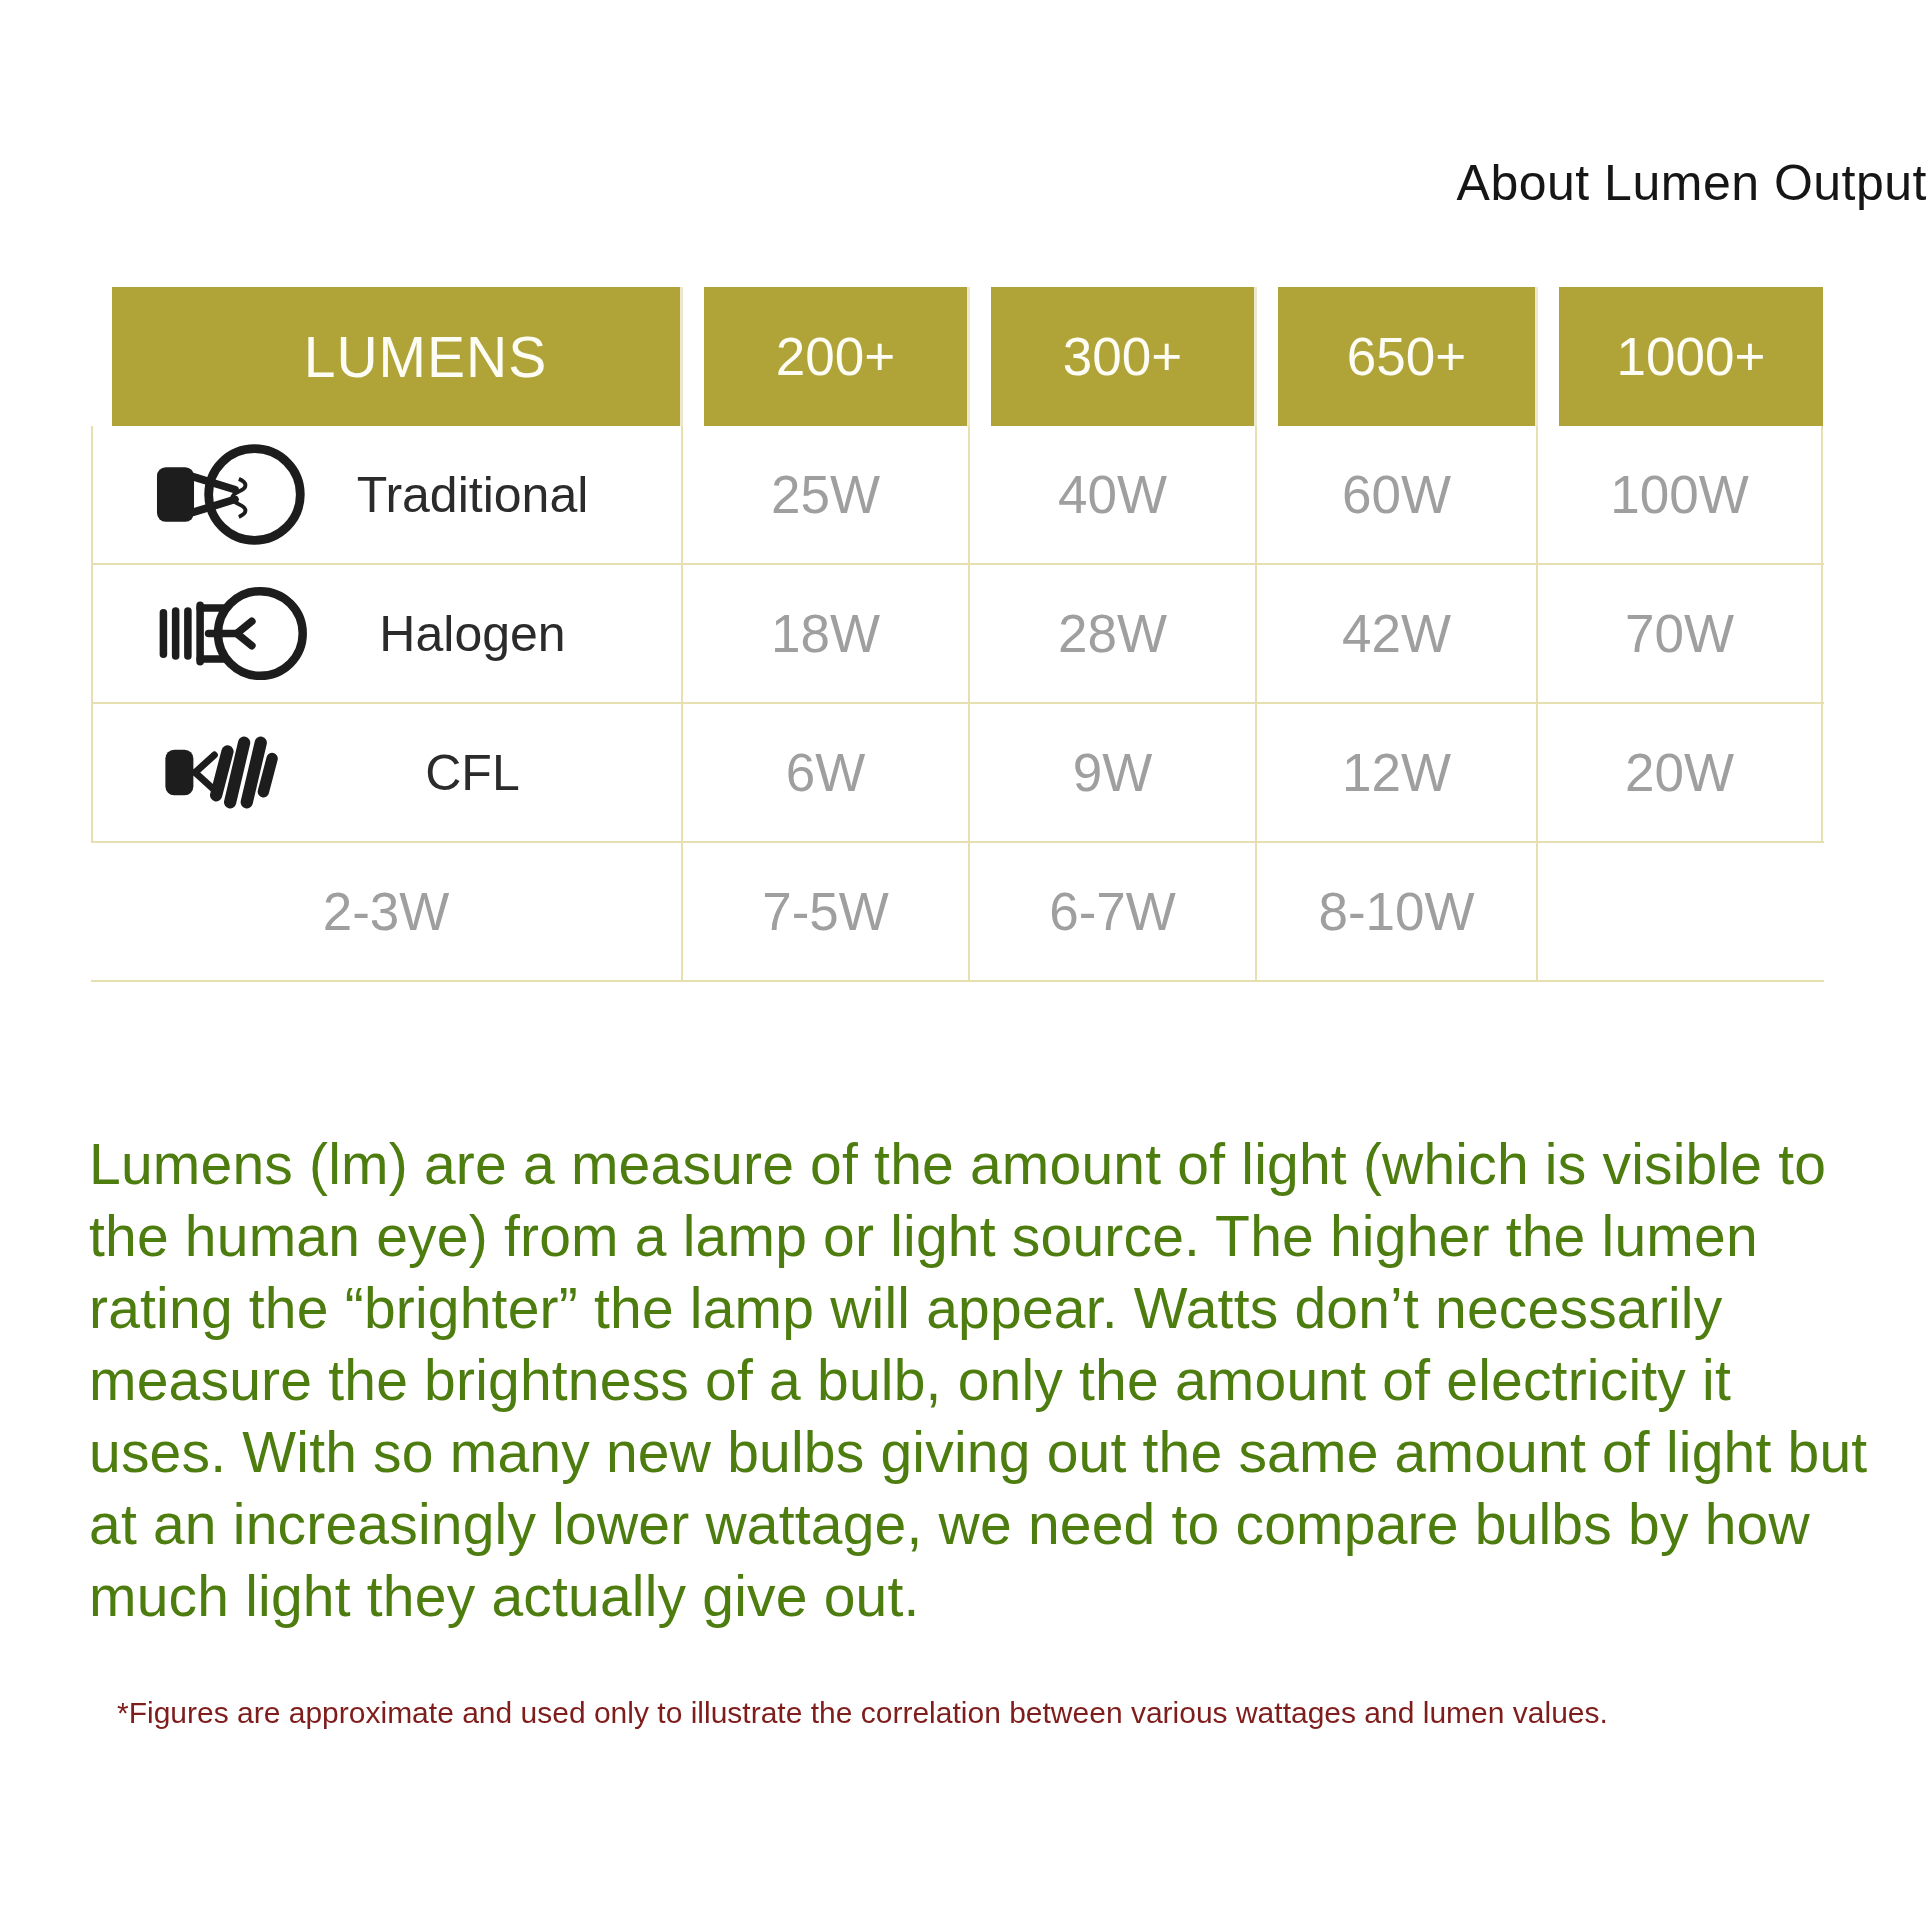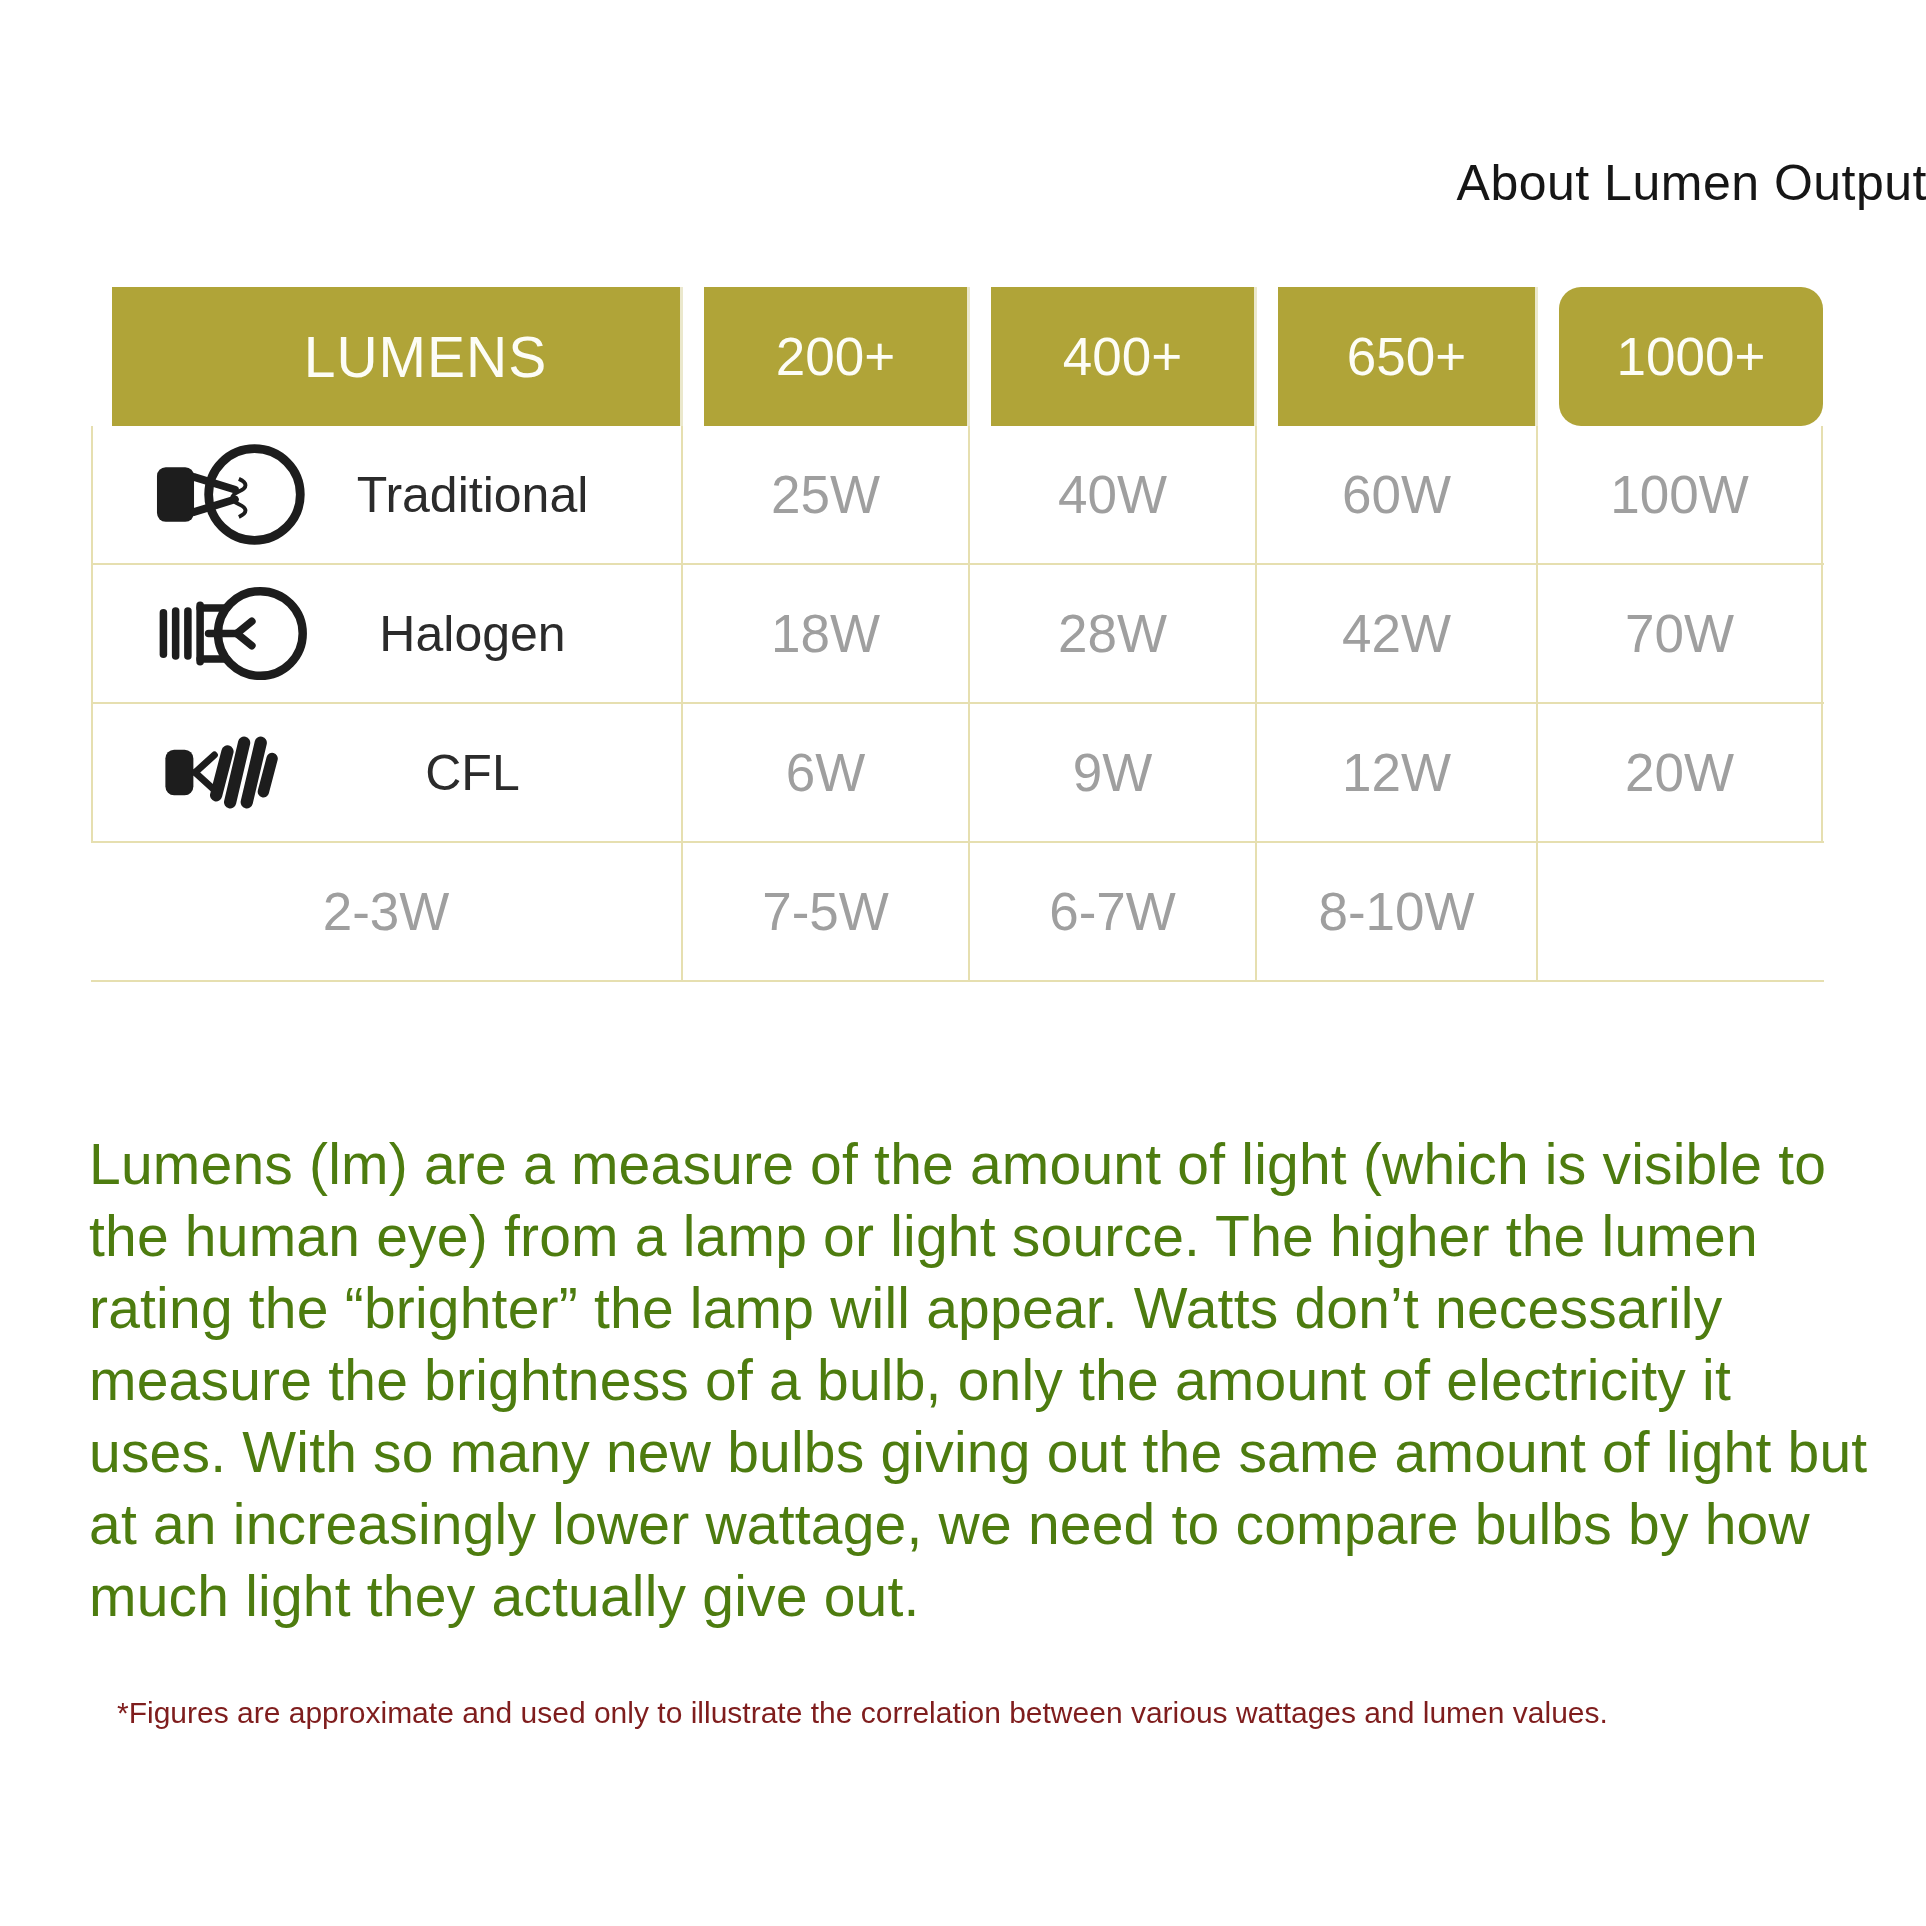--- a/index.html
+++ b/index.html
@@ -15,21 +15,21 @@
   .lumen-table { position:absolute; left:91px; top:287px; width:1733px; }
   .t-row { display:grid; grid-template-columns:592px 287px 287px 281px 285px; }
   .t-row > div { box-sizing:border-box; }
 
   .thead { height:139px; }
   .th {
     background:#b0a438; color:#fdfdf6;
     display:flex; align-items:center; justify-content:center;
     font-size:53px; border-right:3px solid rgba(255,255,255,0.75);margin-left:21px;
   }
-  .th:last-child { border-right:none;border-radius:22px; }
+  .th:last-child { border-right:none; }
   .th-lumens { font-size:57px; padding-left:59px; letter-spacing:1px; }
 
   .tbody-row { height:137px; border-bottom:2px solid #e6dfb0; background:#ffffff; }
   .td {
     display:flex; align-items:center; justify-content:center;
     font-size:53px; color:#9f9f9f; border-right:2px solid #e6dfb0;
   }
   .td-label {
     justify-content:center; padding-left:42px; padding-right:69px;
     border-left:2px solid #e6dfb0;
@@ -52,21 +52,21 @@
 
 <div class="page">
 
   <div class="page-title">About Lumen Output</div>
 
   <div class="lumen-table">
 
     <div class="t-row thead">
       <div class="th th-lumens">LUMENS</div>
       <div class="th">200+</div>
-      <div class="th">400+</div>
+      <div class="th">300+</div>
       <div class="th">650+</div>
       <div class="th">1000+</div>
     </div>
 
     <div class="t-row tbody-row">
       <div class="td td-label">
         <span class="icon-box">
           <svg viewBox="0 0 170 120" width="166" height="117" aria-hidden="true">
             <rect x="6" y="32" width="38" height="56" rx="9" fill="#1d1d1d"></rect>
             <circle cx="106" cy="60" r="47" fill="none" stroke="#1d1d1d" stroke-width="9"></circle>

